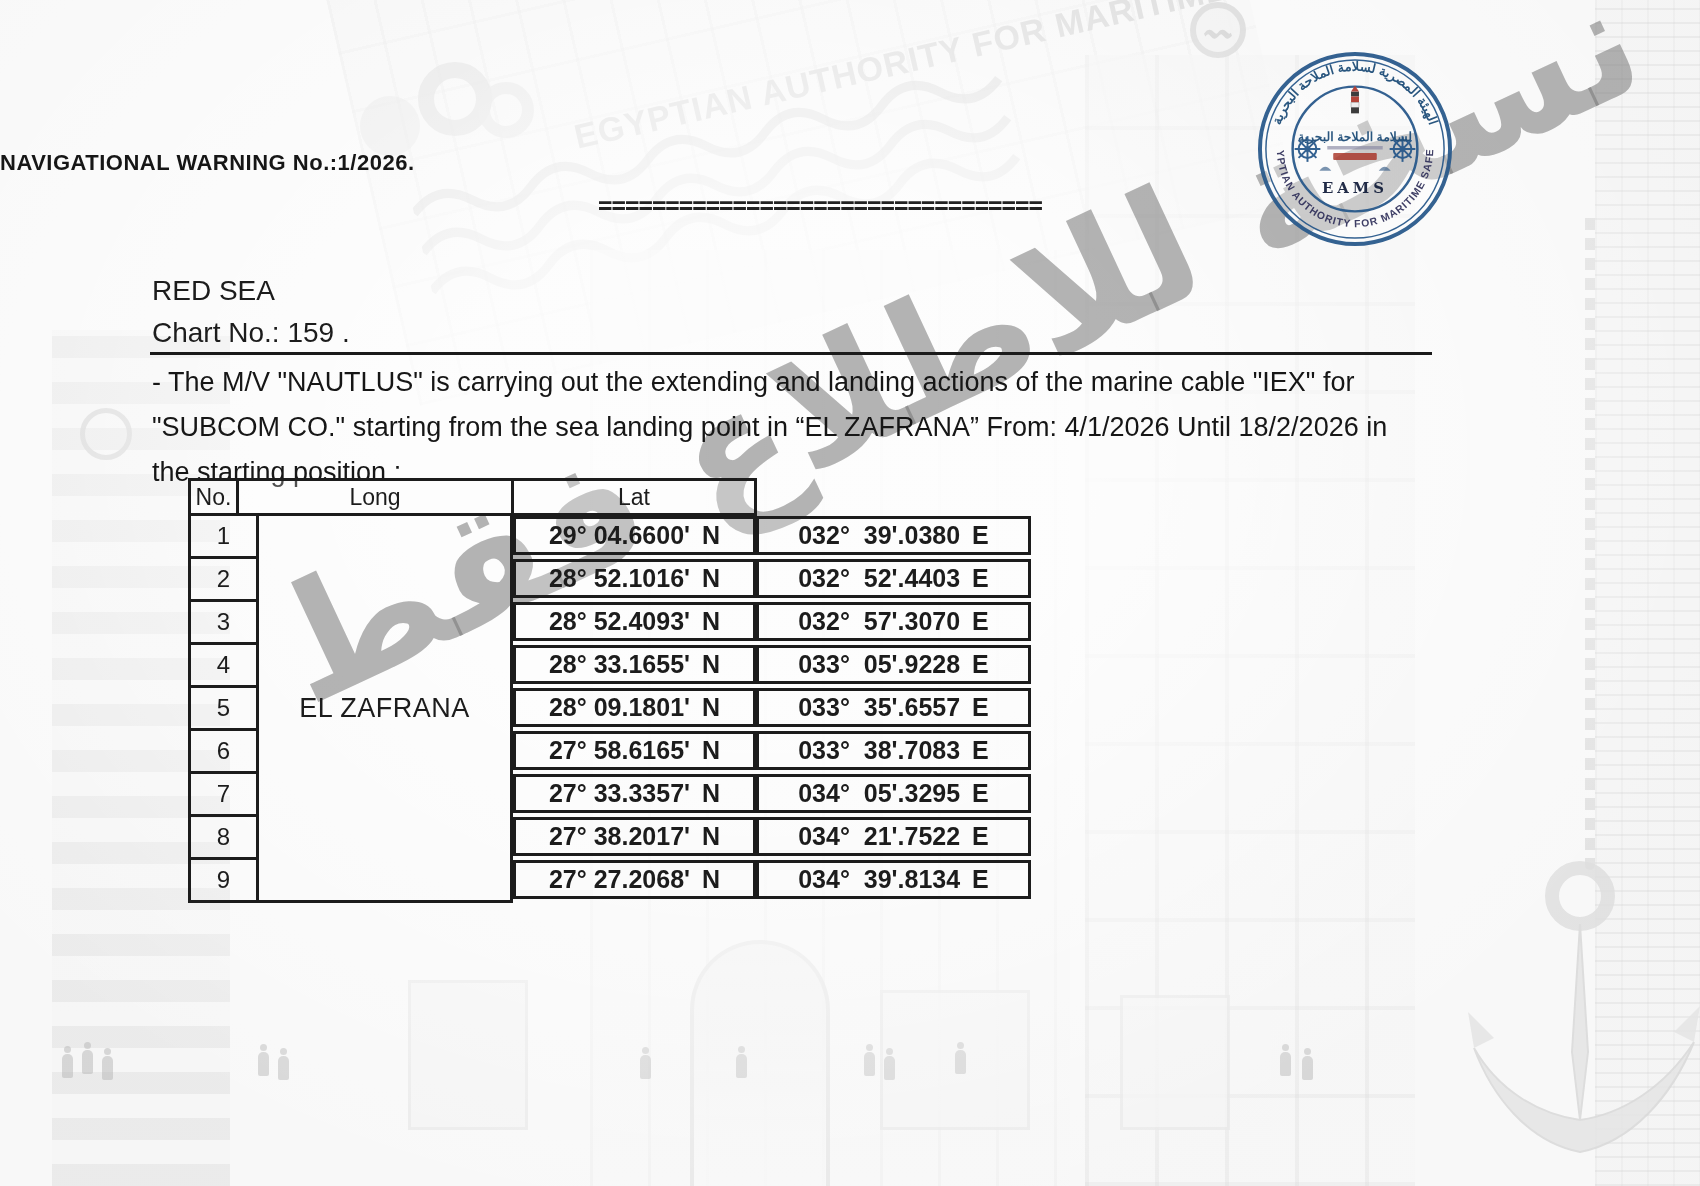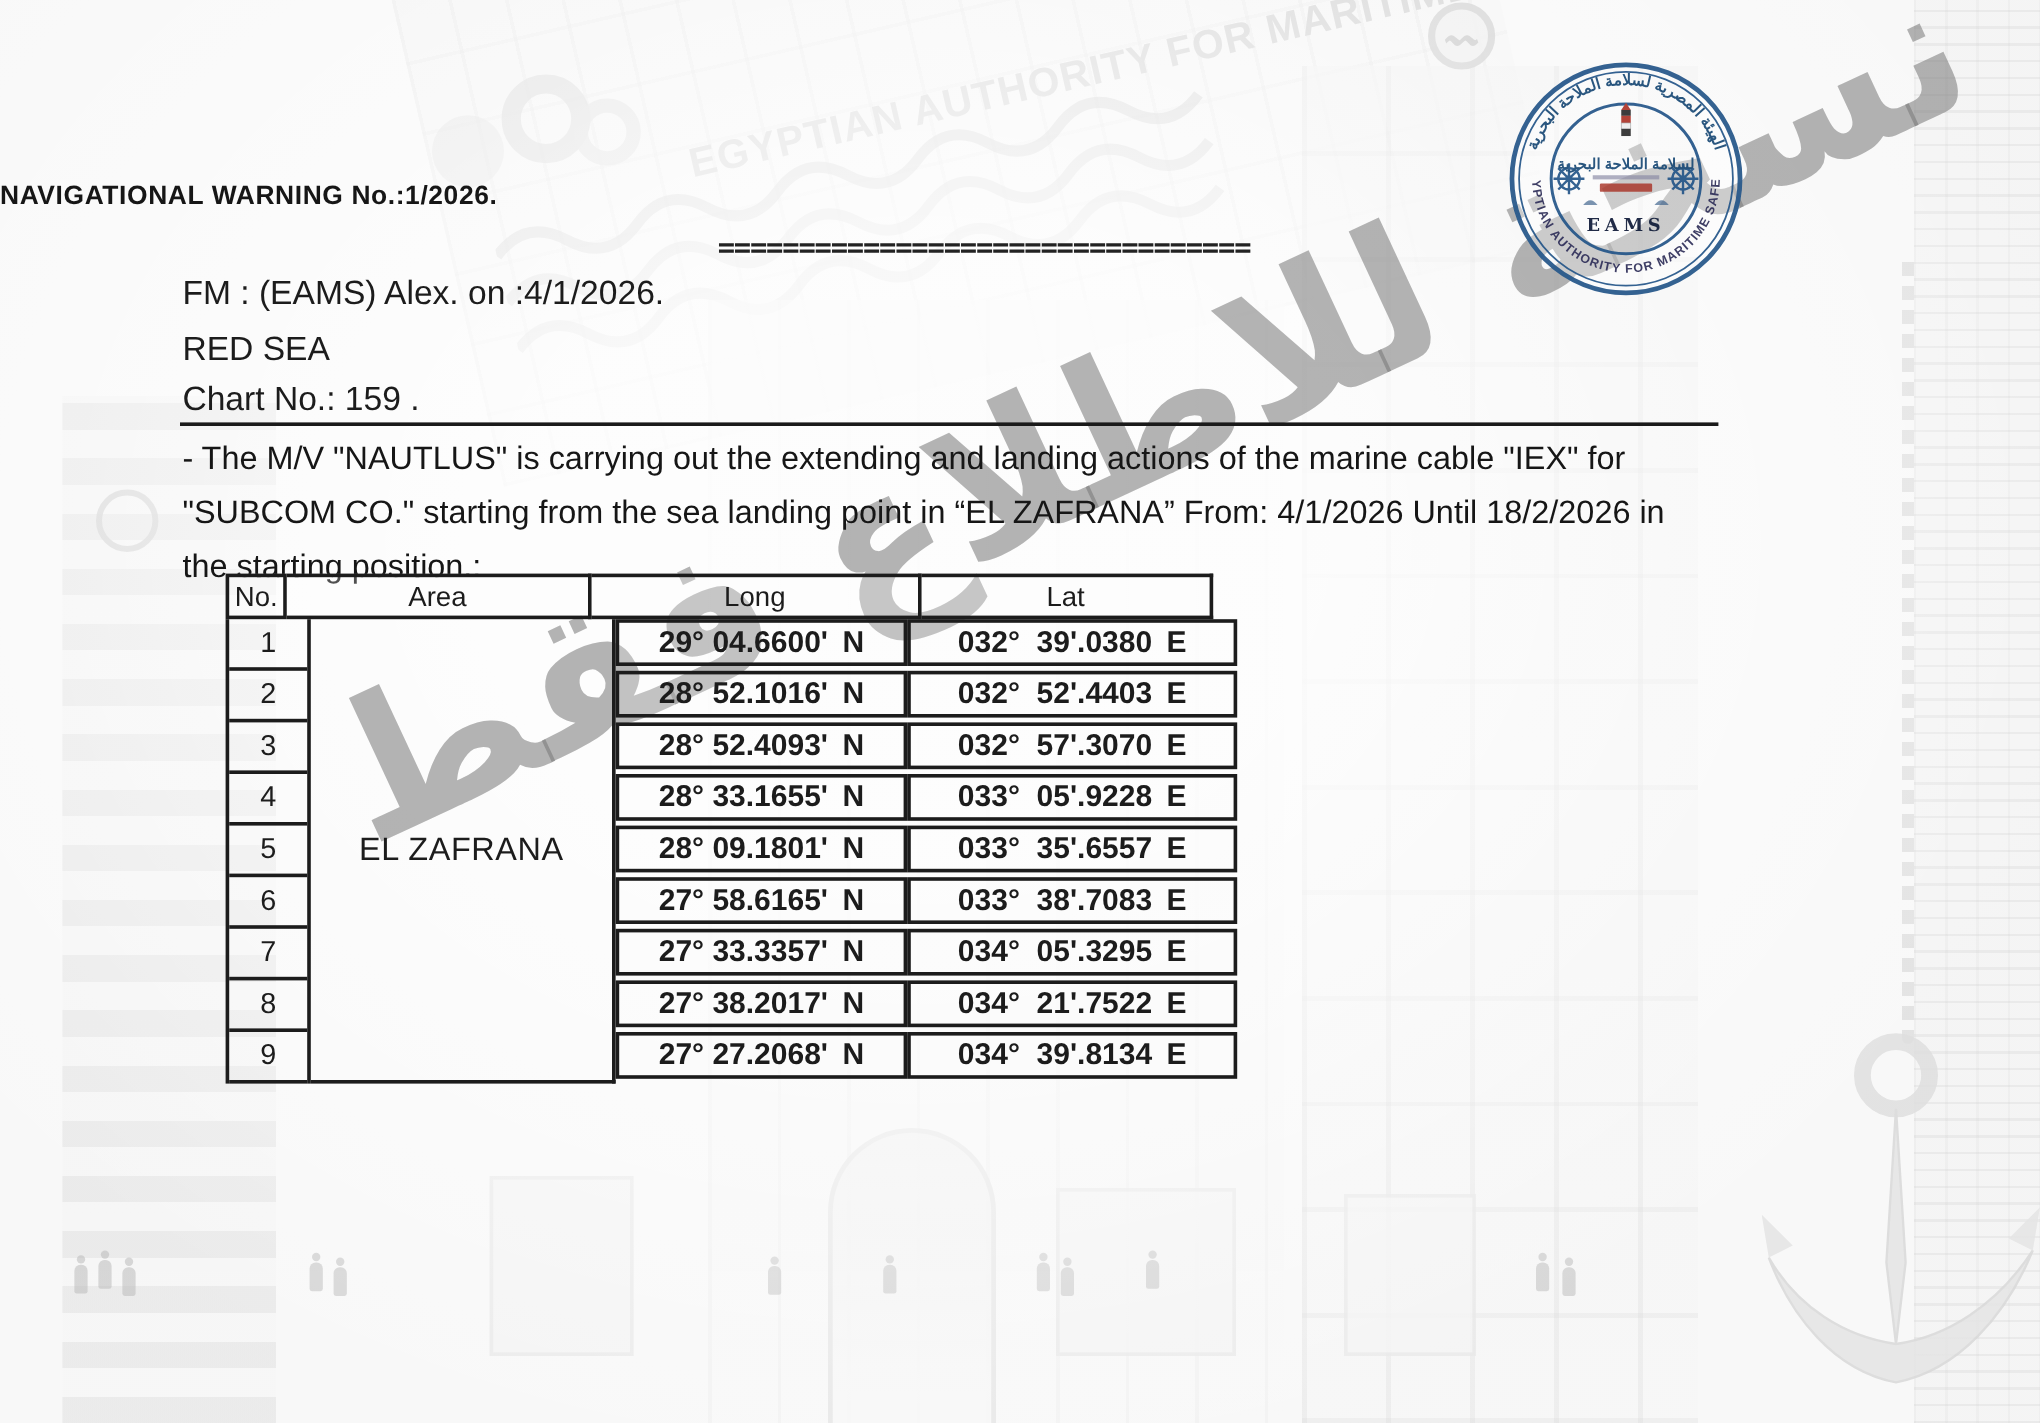--- a/index.html
+++ b/index.html
@@ -195,36 +195,34 @@
   <div class="wash"></div>
 </div>
 
 <div class="wm-arabic">نسخة للاطلاع فقط</div>
 
 <div class="doc">
 
   <div class="title">NAVIGATIONAL WARNING No.:1/2026.</div>
   <div class="title-underline">=================================</div>
 
-  <div class="hdr-line hdr-from">FM : (EAMS) Alex. on :4/1/2026.</div>
   <div class="hdr-line hdr-sea">RED SEA</div>
   <div class="hdr-line hdr-chart">Chart No.: 159 .</div>
 
   <div class="rule"></div>
 
   <div class="body-text">
     <div>- The M/V "NAUTLUS" is carrying out the extending and landing actions of the marine cable "IEX" for</div>
     <div>"SUBCOM CO." starting from the sea landing point in “EL ZAFRANA” From: 4/1/2026 Until 18/2/2026 in</div>
     <div>the starting position.:</div>
   </div>
 
   <div class="table-wrap">
     <div class="thead">
       <div class="th th-no">No.</div>
-      <div class="th th-area">Area</div>
       <div class="th th-long">Long</div>
       <div class="th th-lat">Lat</div>
     </div>
     <div class="tbody">
       <div class="no-column">
           <div class="cell-no">1</div>
           <div class="cell-no">2</div>
           <div class="cell-no">3</div>
           <div class="cell-no">4</div>
           <div class="cell-no">5</div>

